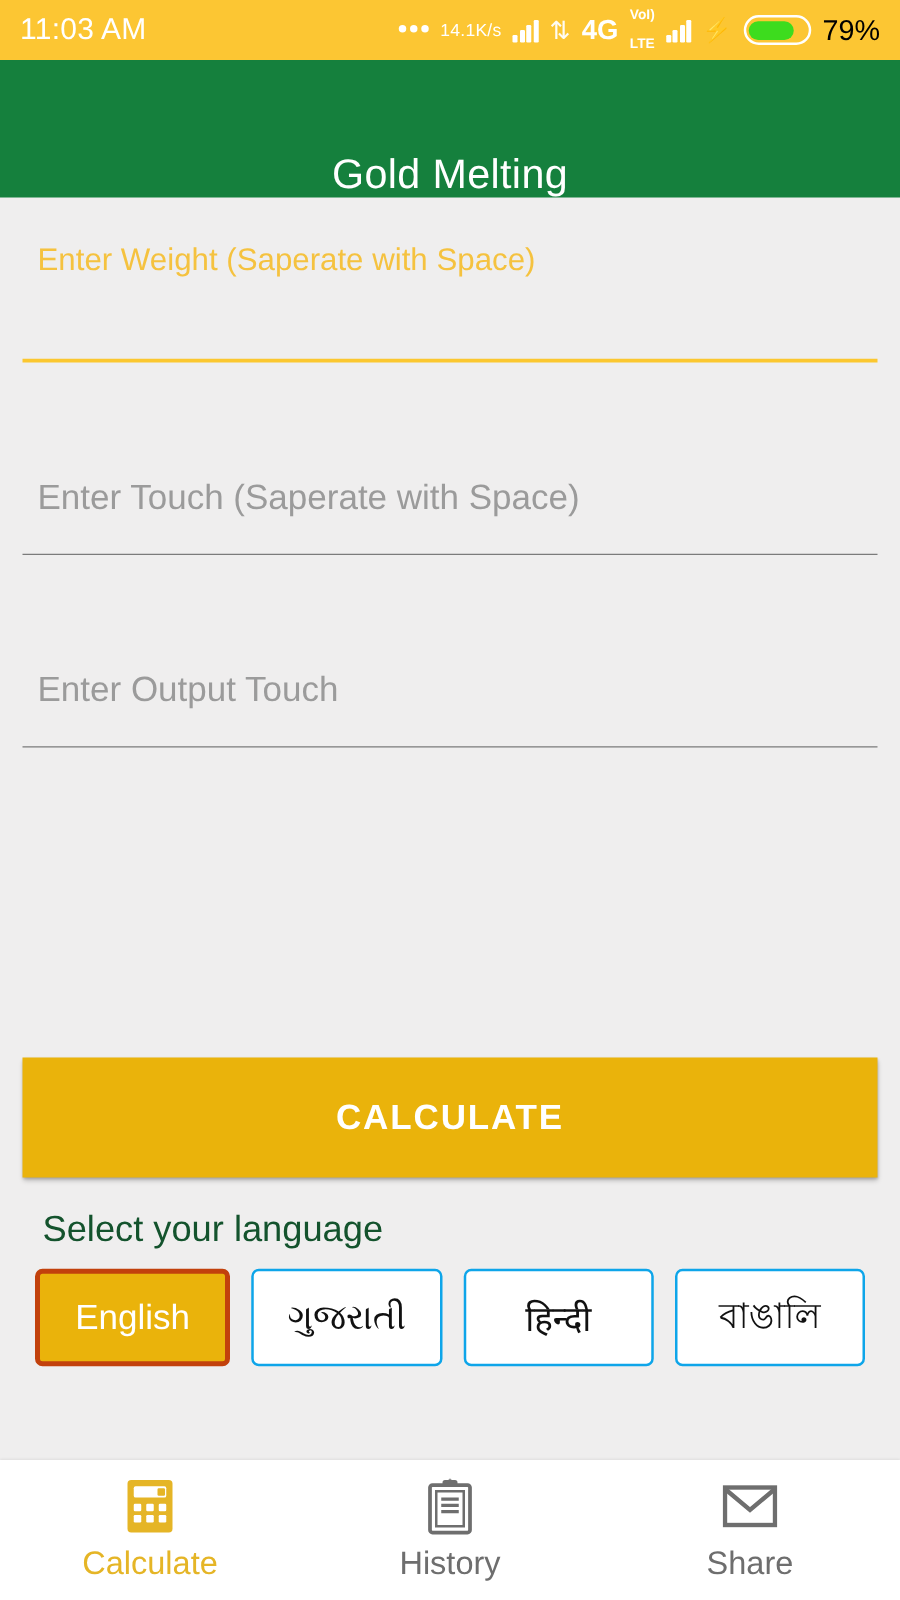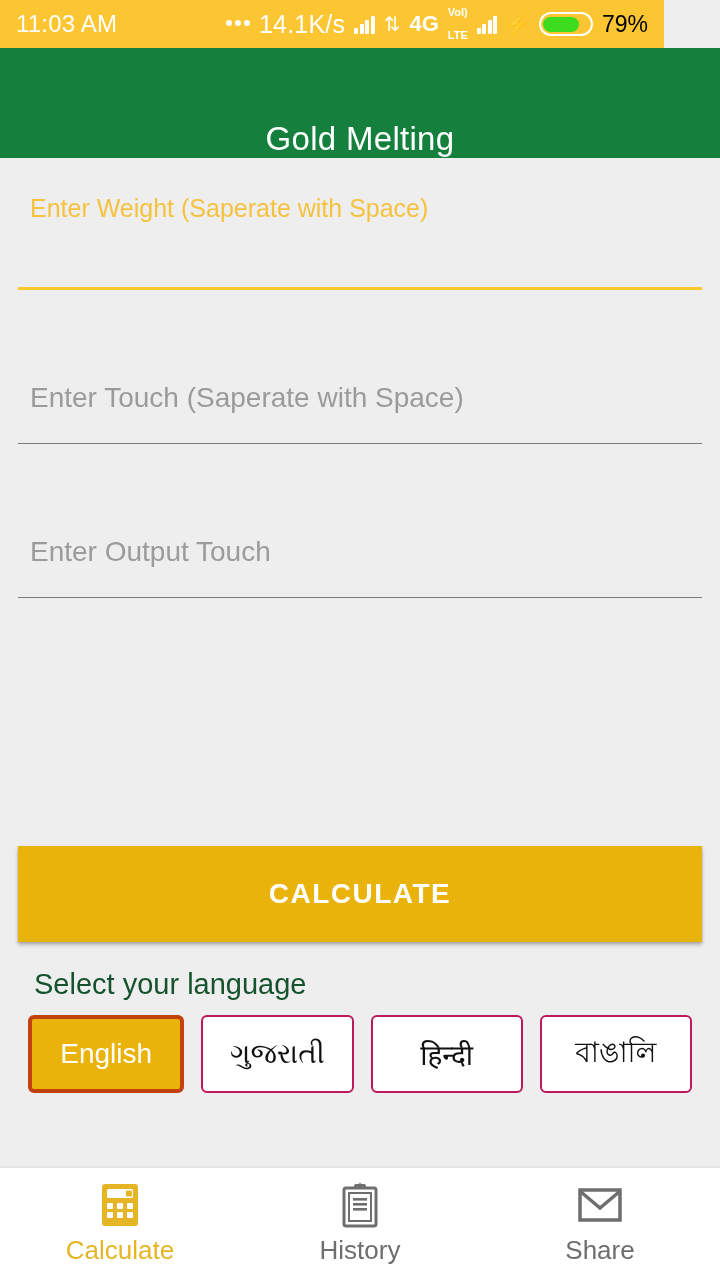--- a/index.html
+++ b/index.html
@@ -11,37 +11,37 @@
   }
   #app {
     position:relative;
     width:720px; height:1280px;
     background:#efeeee;
   }
 
   
   .statusbar {
     position:absolute; top:0; left:0;
-    width:664px; height:48px;
+    width:720px; height:48px;
     background:#fcc633;
     display:flex; align-items:center;
     padding:0 16px;
     color:#ffffff;
   }
   .sb-time {
     font-size:24px; font-weight:400; color:#ffffff;
     letter-spacing:0.2px;
   }
   .sb-right {
     margin-left:auto;
     display:flex; align-items:center; gap:9px;
   }
   .sb-dots { display:flex; align-items:flex-end; gap:3px; padding-bottom:3px; }
   .sb-dots i { display:block; width:6px; height:6px; border-radius:50%; background:#fff; }
-  .sb-speed { font-size:25px; color:#fff; letter-spacing:0.2px; }
+  .sb-speed { font-size:14px; color:#fff; letter-spacing:0.2px; }
   .sig { display:flex; align-items:flex-end; gap:1.5px; height:20px; }
   .sig i { display:block; width:4px; background:#fff; border-radius:1px; }
   .sig i:nth-child(1){height:6px;} .sig i:nth-child(2){height:10px;}
   .sig i:nth-child(3){height:14px;} .sig i:nth-child(4){height:18px;}
   .sb-4g { font-size:22px; font-weight:700; color:#fff; }
   .volte { display:flex; flex-direction:column; align-items:center; line-height:1;gap:12px; }
   .volte span:first-child { font-size:11px; font-weight:700; color:#fff; }
   .volte span:last-child { font-size:11px; font-weight:700; color:#fff; }
   .bolt { font-size:19px; color:#fff; line-height:1; }
   .batt {
@@ -115,21 +115,21 @@
   }
   .lang-btn {
     flex:1; height:78px;
     display:flex; align-items:center; justify-content:center;
     border-radius:6px;
     font-family:"Liberation Sans", sans-serif;
     font-size:28px;
     cursor:pointer;
   }
   .lang-btn.sel { background:#eab30b; color:#ffffff; border:4px solid #c2410c; }
-  .lang-btn.unsel { background:#ffffff; color:#111111; border:2px solid #be185d; }
+  .lang-btn.unsel { background:#ffffff; color:#111111; border:2px solid #0ea5e9; }
 
   
   .bottomnav {
     position:absolute; left:0; bottom:0;
     width:720px; height:112px;
     background:#ffffff;
     display:flex; align-items:center;
     box-shadow:0 -1px 2px rgba(0,0,0,0.07);
   }
   .nav-item {

